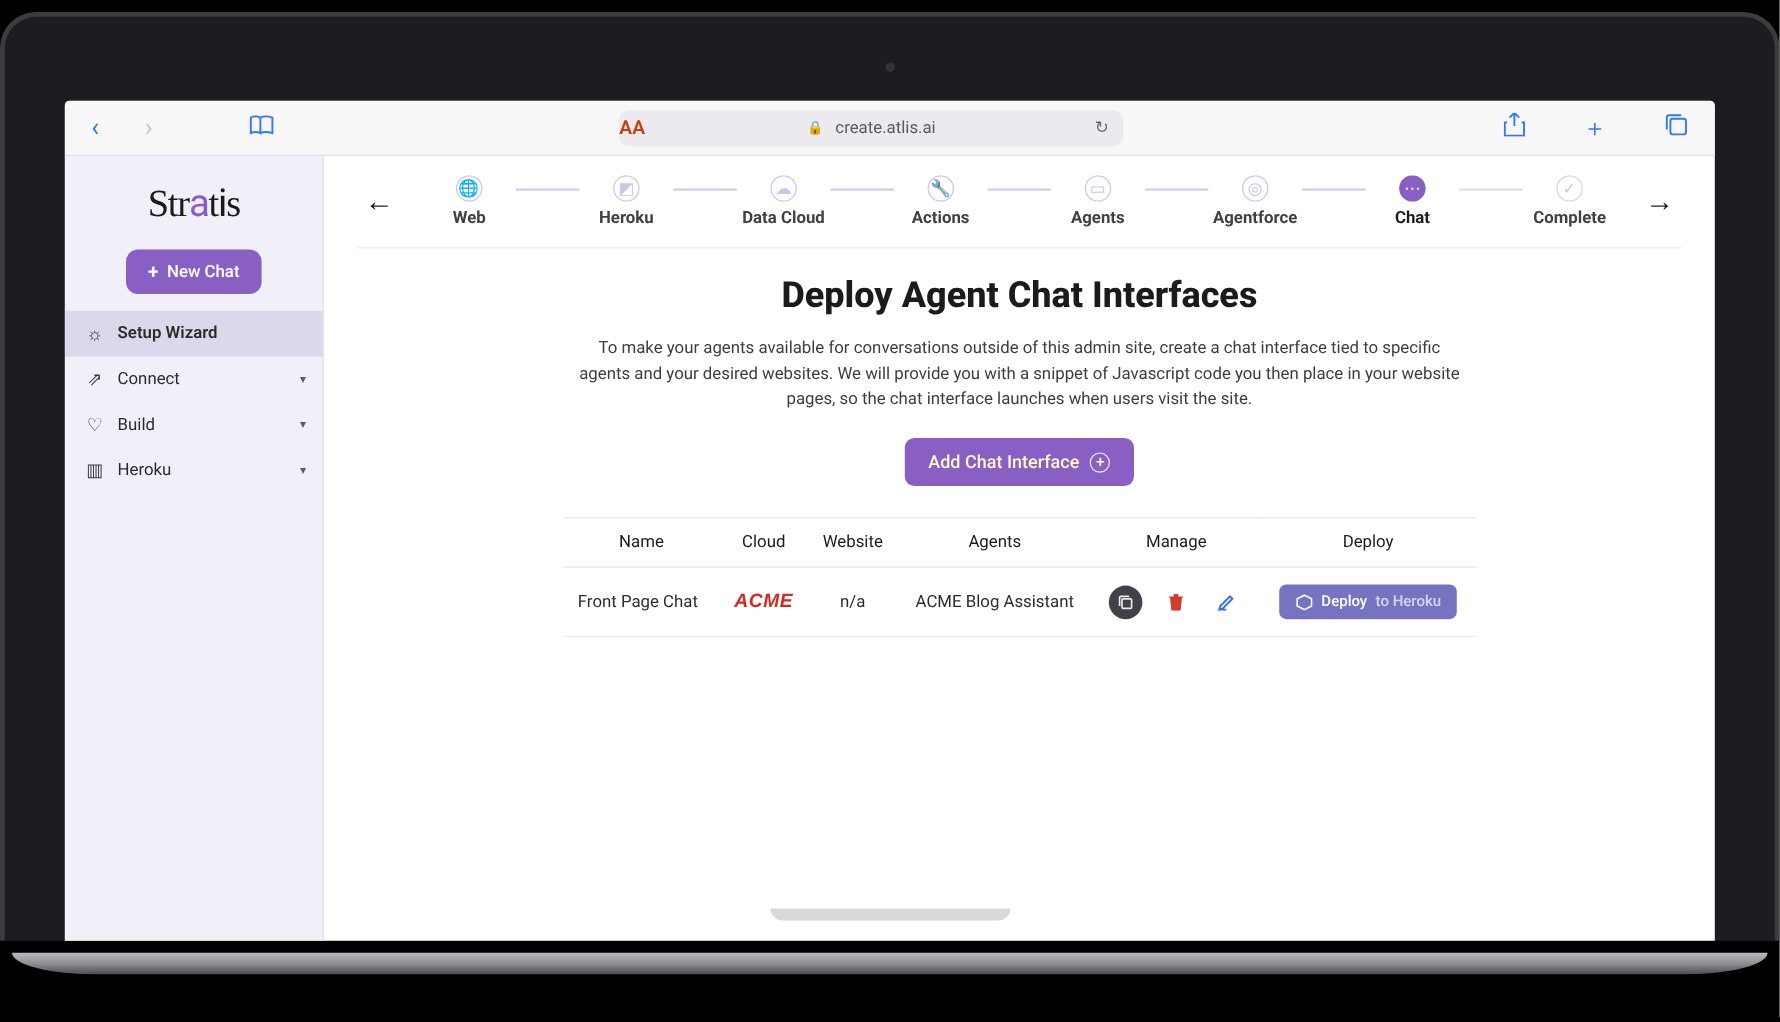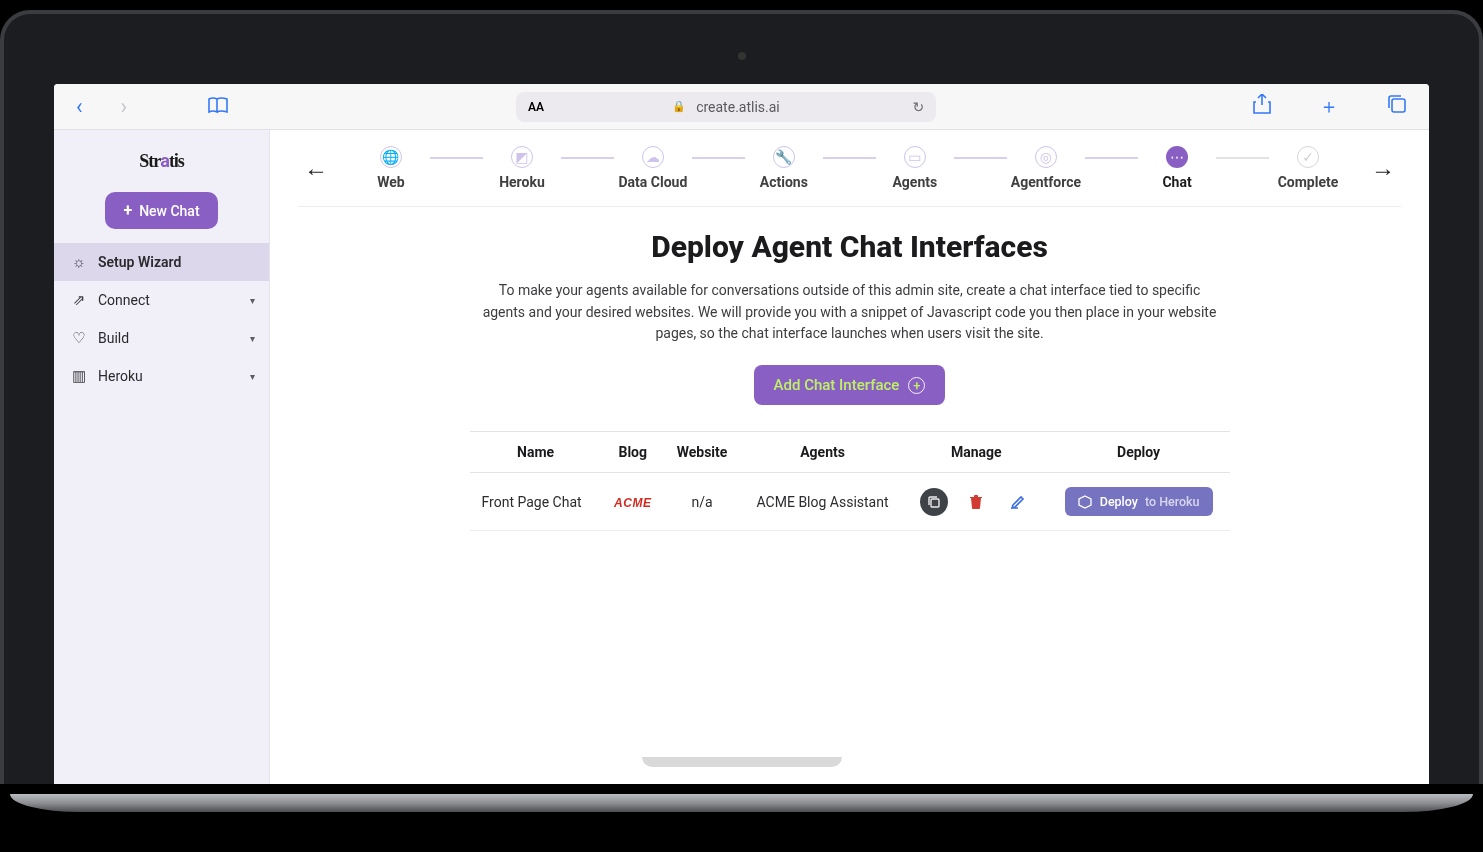--- a/index.html
+++ b/index.html
@@ -13,29 +13,29 @@
     .base-bottom { background:linear-gradient(#b8bbbf,#8d8f93,#4b4d50); height:18px; border-radius:0 0 70px 70px / 0 0 18px 18px; margin:0 10px; }
     .base-notch { width:200px; height:10px; background:rgba(0,0,0,.15); border-radius:0 0 12px 12px; position:relative; top:-27px; margin:0 auto; }
     
     .browser-bar { height:46px; background:#f7f7f8; border-bottom:1px solid #e2e2e4; display:flex; align-items:center; padding:0 22px; gap:30px; }
     .nav-arrows { display:flex; gap:38px; align-items:center; }
     .nav-arrow { color:#3478f6; font-size:22px; cursor:pointer; }
     .nav-arrow.disabled { color:#c7c7cb; }
     .book-icon { color:#3478f6; font-size:22px; margin-left:50px; }
     .address-wrap { flex:1; display:flex; justify-content:center; }
     .address-bar { background:#eceaee; border-radius:8px; height:30px; width:420px; display:flex; align-items:center; justify-content:center; gap:10px; color:#5a5a5e; font-size:14px; position:relative; }
-    .address-bar .aa { position:absolute; left:12px; font-size:12px; font-weight:600; color:#000000; }
+    .address-bar .aa { position:absolute; left:0; font-size:16px; font-weight:600; color:#c2410c; }
     .address-bar .reload { position:absolute; right:12px; color:#6c6c70; }
     .lock { font-size:11px; }
     .browser-actions { display:flex; gap:48px; align-items:center; margin-left:30px; color:#3478f6; font-size:20px; }
     
     .app { flex:1; display:flex; overflow:hidden; }
     .sidebar { width:216px; background:#f1eff7; border-right:1px solid #e5e3ec; display:flex; flex-direction:column; }
     .logo-wrap { text-align:center; padding:20px 0 14px; }
-    .logo { font-family:Georgia,'Times New Roman',serif; font-weight:700; font-size:18px; color:#1a1a1a; letter-spacing:-1px; }
+    .logo { font-family:Georgia,'Times New Roman',serif; font-weight:400; font-size:32px; color:#1a1a1a; letter-spacing:-1px; }
     .logo .accent-a { color:#8a5fc4; }
     .logo .dot-i { position:relative; }
     .new-chat-btn { background:#8a5fc4; color:#fff; border:none; border-radius:10px; padding:9px 18px; font-size:14px; font-weight:500; display:inline-flex; align-items:center; gap:7px; cursor:pointer; margin:6px auto 14px; }
     .new-chat-btn .plus { font-size:16px; font-weight:700; }
     .nav { list-style:none; }
     .nav-item { display:flex; align-items:center; gap:10px; padding:10px 16px; font-size:14px; color:#2b2b2e; cursor:pointer; position:relative; }
     .nav-item.active { background:#dcd7ea; font-weight:600; }
     .nav-item .icon { width:18px; text-align:center; font-size:15px; color:#3a3a3e; }
     .nav-item .caret { position:absolute; right:14px; font-size:10px; color:#5c5c60; }
     .sidebar-footer { margin-top:auto; display:flex; align-items:center; gap:10px; padding:14px 16px; font-size:13px; color:#3a3a3e; }
@@ -53,28 +53,28 @@
     .step.pending .step-icon { color:#cfcfd3; border:1.5px solid #d7d7db; }
     .step-label { font-size:14px; font-weight:700; }
     .step.done .step-label, .step.pending .step-label { color:#404040; font-weight:700; }
     .step.current .step-label { color:#1c1c1e; }
     .connector { height:1.5px; background:#d7cfeb; flex:1; margin-top:11px; }
     .connector.pending { background:#e2e2e6; }
     .step-label.dark { color:#4d4d52; }
     .content { text-align:center; padding:22px 60px 0; }
     h1 { font-size:30px; font-weight:800; color:#1b1b1e; margin-bottom:16px; }
     .desc { font-size:14px; color:#3d3d41; line-height:1.55; max-width:740px; margin:0 auto 20px; }
-    .add-btn { background:#8a5fc4; color:#bef264; border:none; border-radius:8px; padding:11px 20px; font-size:15px; font-weight:500; display:inline-flex; align-items:center; gap:9px; cursor:pointer;justify-content:space-between; }
+    .add-btn { background:#8a5fc4; color:#fef9c3; border:none; border-radius:8px; padding:11px 20px; font-size:15px; font-weight:500; display:inline-flex; align-items:center; gap:9px; cursor:pointer;justify-content:space-between; }
     .add-btn .circ { width:17px; height:17px; border:1.8px solid rgba(255,255,255,.9); border-radius:50%; display:inline-flex; align-items:center; justify-content:center; font-size:13px; line-height:1; }
     .table-wrap { margin:26px auto 0; max-width:760px; }
     table { width:100%; border-collapse:collapse; }
-    th { font-size:14px; font-weight:700; color:#1b1b1e; padding:12px 10px; border-bottom:1px solid #e3e3e7; border-top:1px solid #e3e3e7; text-align:center; }
+    th { font-size:14px; font-weight:400; color:#1b1b1e; padding:12px 10px; border-bottom:1px solid #e3e3e7; border-top:1px solid #e3e3e7; text-align:center; }
     td { font-size:14px; color:#2c2c30; padding:14px 10px; border-bottom:1px solid #ececef; text-align:center; vertical-align:middle; }
     td.name { text-align:left; padding-left:12px; }
-    .acme { font-family:Impact,Arial Black,sans-serif; font-style:italic; color:#d22a1f; font-weight:900; font-size:12px; letter-spacing:0.5px; }
+    .acme { font-family:Impact,Arial Black,sans-serif; font-style:italic; color:#d22a1f; font-weight:900; font-size:16px; letter-spacing:0.5px; }
     .manage-cell { display:flex; gap:14px; align-items:center; justify-content:center; }
     .icon-btn { width:28px; height:28px; border-radius:50%; display:flex; align-items:center; justify-content:center; cursor:pointer; font-size:14px; }
     .icon-btn.copy { background:#3f4247; color:#eceaee; }
     .icon-btn.delete { color:#d23b31; }
     .icon-btn.edit { color:#3d6fe0; }
     .deploy-btn { background:#7673c0; color:#fff; border:none; border-radius:6px; padding:7px 13px; font-size:12.5px; font-weight:500; display:inline-flex; align-items:center; gap:7px; cursor:pointer; }
     .deploy-btn .faded { opacity:.7; }
     .heroku-hex { display:inline-flex; width:15px; height:15px; align-items:center; justify-content:center; }
   </style>
 </head>
@@ -208,21 +208,21 @@
             <button class="add-btn">
               <span>Add Chat Interface</span>
               <span class="circ">+</span>
             </button>
 
             <div class="table-wrap">
               <table>
                 <thead>
                   <tr>
                     <th>Name</th>
-                    <th>Blog</th>
+                    <th>Cloud</th>
                     <th>Website</th>
                     <th>Agents</th>
                     <th>Manage</th>
                     <th>Deploy</th>
                   </tr>
                 </thead>
                 <tbody>
                   <tr>
                     <td class="name">Front Page Chat</td>
                     <td><span class="acme">ACME</span></td>

